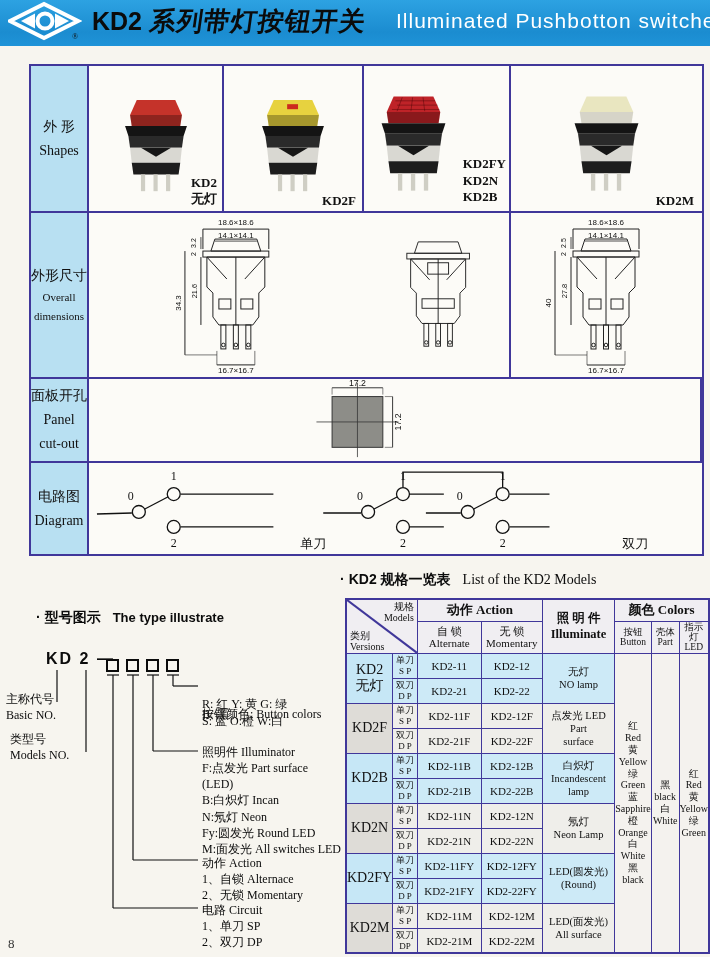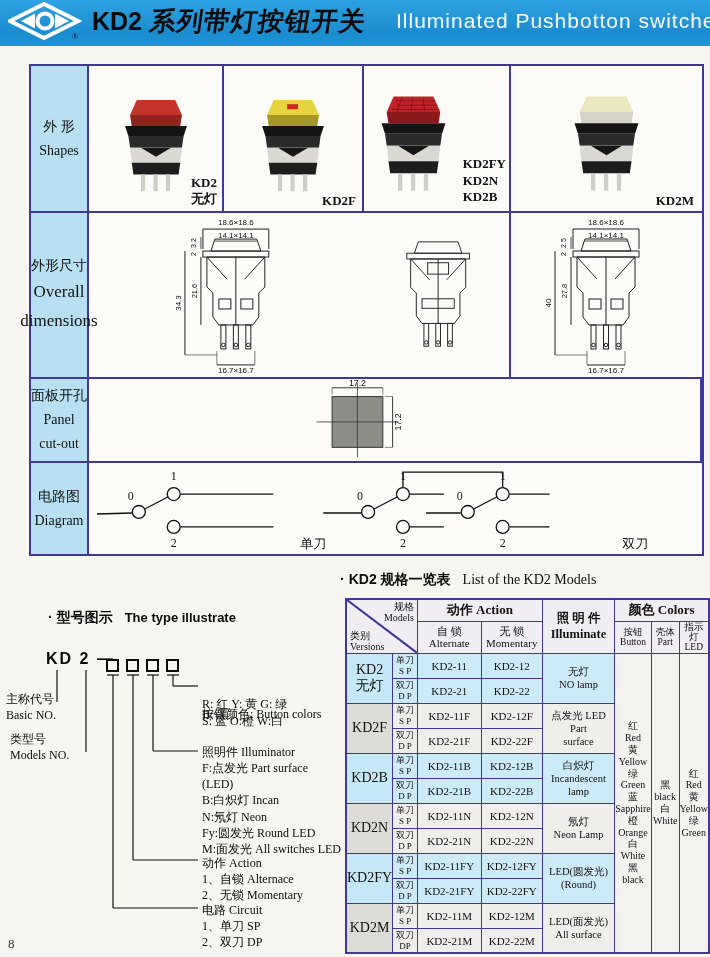--- a/index.html
+++ b/index.html
@@ -170,21 +170,21 @@
         <polygon points="26,85 84,85 82,99 28,99" fill="#1d1d1d"></polygon>
         <rect x="37" y="99" width="5" height="20" fill="#cfcec4"></rect>
           <rect x="52" y="99" width="5" height="20" fill="#cfcec4"></rect>
           <rect x="67" y="99" width="5" height="20" fill="#cfcec4"></rect>
       </svg>
       <span class="pholbl" style="right:8px; bottom:2px;">KD2M</span>
     </div>
 
     <div class="cell lblcell">
       <span>外形尺寸</span>
-      <span class="pre" style="font-size:17px;">Overall
+      <span class="pre" style="font-size:11px;">Overall
 dimensions</span>
     </div>
     <div class="cell drawwrap" style="grid-column:2/5;">
 
       <svg width="200" height="160" viewBox="0 0 190 160" style="margin-left:52px;" fill="none" stroke="#222" stroke-width="1">
         <polygon points="74,24 116,24 120,36 70,36"></polygon>
         <rect x="62" y="36" width="66" height="6"></rect>
         <polygon points="66,42 124,42 124,72 118,78 118,102 112,110 78,110 72,102 72,78 66,72"></polygon>
         <line x1="66" y1="42" x2="86" y2="64"></line>
           <line x1="124" y1="42" x2="104" y2="64"></line>
@@ -338,21 +338,21 @@
           <text x="372" y="34" text-anchor="middle">0</text>
           <text x="415" y="14" text-anchor="middle">1</text>
           <text x="415" y="81" text-anchor="middle">2</text>
           <text x="225" y="82" text-anchor="middle" font-size="13">单刀</text>
           <text x="548" y="82" text-anchor="middle" font-size="13">双刀</text>
         </g>
       </svg>
     </div>
   </div>
 
-  <div class="sec-head" style="left:36px; top:608px;margin-left:12px;">
+  <div class="sec-head" style="left:36px; top:608px;">
     <span class="sh-zh">·</span>
     <span class="sh-zh">型号图示</span>&nbsp;&nbsp;
     <span class="sh-en-sans">The type illustrate</span>
   </div>
 
   <div class="ti-code">KD 2 —</div>
   <div class="ti-box" style="left:106px;"></div>
   <div class="ti-box" style="left:126px;"></div>
   <div class="ti-box" style="left:146px;"></div>
   <div class="ti-box" style="left:166px;"></div>

